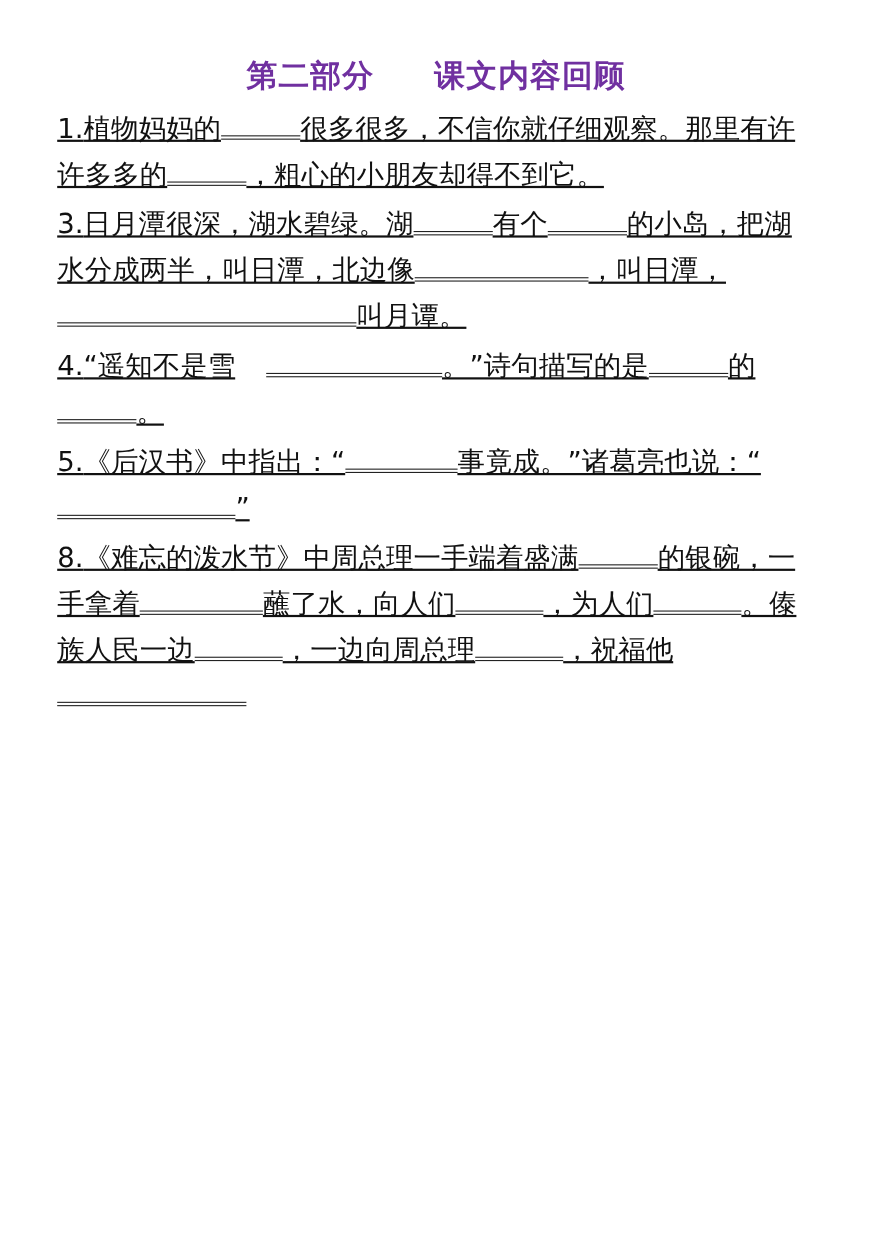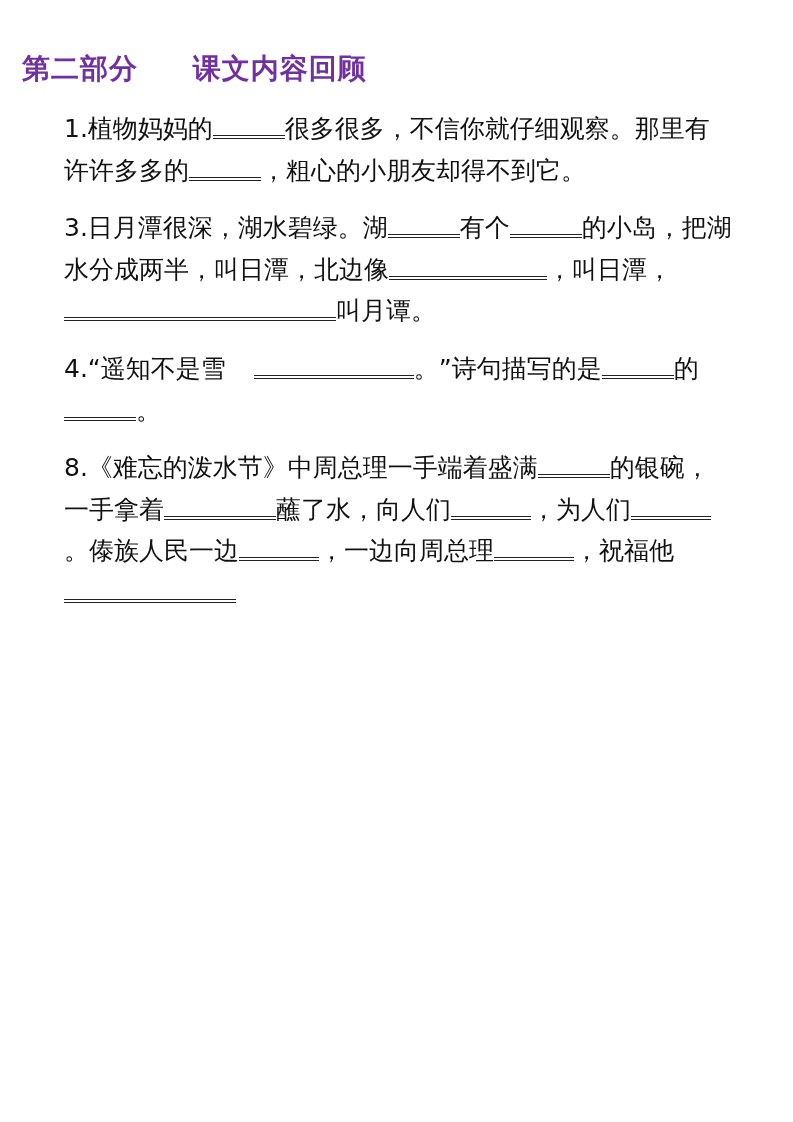--- a/index.html
+++ b/index.html
@@ -1,31 +1,32 @@
 <!DOCTYPE html>
 <html><head>
 <meta charset="utf-8">
 <style>
   html, body { margin: 0; padding: 0; background: #ffffff; }
   body { width: 793px; height: 1122px; position: relative; overflow: hidden;
          font-family: "DejaVu Sans", "Liberation Sans", sans-serif; color: #111; }
-  .title { position: absolute; top: 50px; left: 0; width: 793px; 
+  .title { position: absolute; top: 50px; left: 0; width: 793px; text-align: center;
            font-size: 28px; font-weight: bold; color: #7030a0; letter-spacing: 1px; }
   .title span { margin: 0 22px; }
   .content { position: absolute; top: 92px; left: 48px; width: 700px; font-size: 25px; line-height: 41.6px; }
-  .q { margin: 16px; }
+  .q { margin: 4px; text-decoration: underline; }
   .b { display: inline-block; border-bottom: 4px double #222; height: 26px; vertical-align: -2px; }
   .gap { display:inline-block; width: 28px; }
 </style>
 </head>
 <body>
 
 <div class="title">
   <span>第二部分</span>
   <span>课文内容回顾</span>
 </div>
 
 <div class="content">
   <p class="q"><span>1.</span><span>植物妈妈的</span><span class="b" style="width:72px"></span><span>很多很多，不信你就仔细观察。那里有许许多多的</span><span class="b" style="width:72px"></span><span>，粗心的小朋友却得不到它。</span></p>
   <p class="q"><span>3.</span><span>日月潭很深，湖水碧绿。湖</span><span class="b" style="width:72px"></span><span>有个</span><span class="b" style="width:72px"></span><span>的小岛，把湖水分成两半，叫日潭，北边像</span><span class="b" style="width:158px"></span><span>，叫日潭，</span><span class="b" style="width:272px"></span><span>叫月谭。</span></p>
   <p class="q"><span>4.</span><span>“遥知不是雪</span><span class="gap"></span><span class="b" style="width:160px"></span><span>。”诗句描写的是</span><span class="b" style="width:72px"></span><span>的</span><span class="b" style="width:72px"></span><span>。</span></p>
+  <p class="q"><span>5.</span><span>《后汉书》中指出：“</span><span class="b" style="width:102px"></span><span>事竟成。”诸葛亮也说：“</span><span class="b" style="width:162px"></span><span>”</span></p>
   <p class="q"><span>8.</span><span>《难忘的泼水节》中周总理一手端着盛满</span><span class="b" style="width:72px"></span><span>的银碗，一手拿着</span><span class="b" style="width:112px"></span><span>蘸了水，向人们</span><span class="b" style="width:80px"></span><span>，为人们</span><span class="b" style="width:80px"></span><span>。傣族人民一边</span><span class="b" style="width:80px"></span><span>，一边向周总理</span><span class="b" style="width:80px"></span><span>，祝福他</span><span class="b" style="width:172px"></span></p>
 </div>
 
 </body></html>

